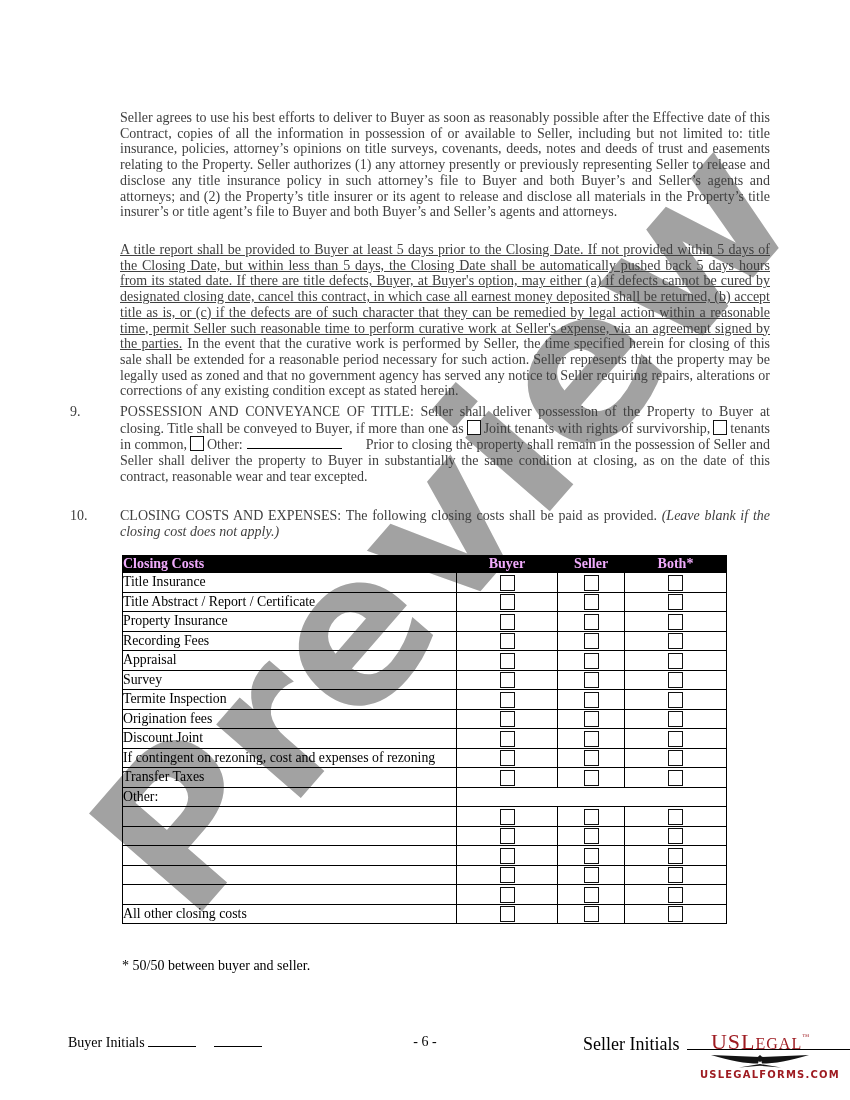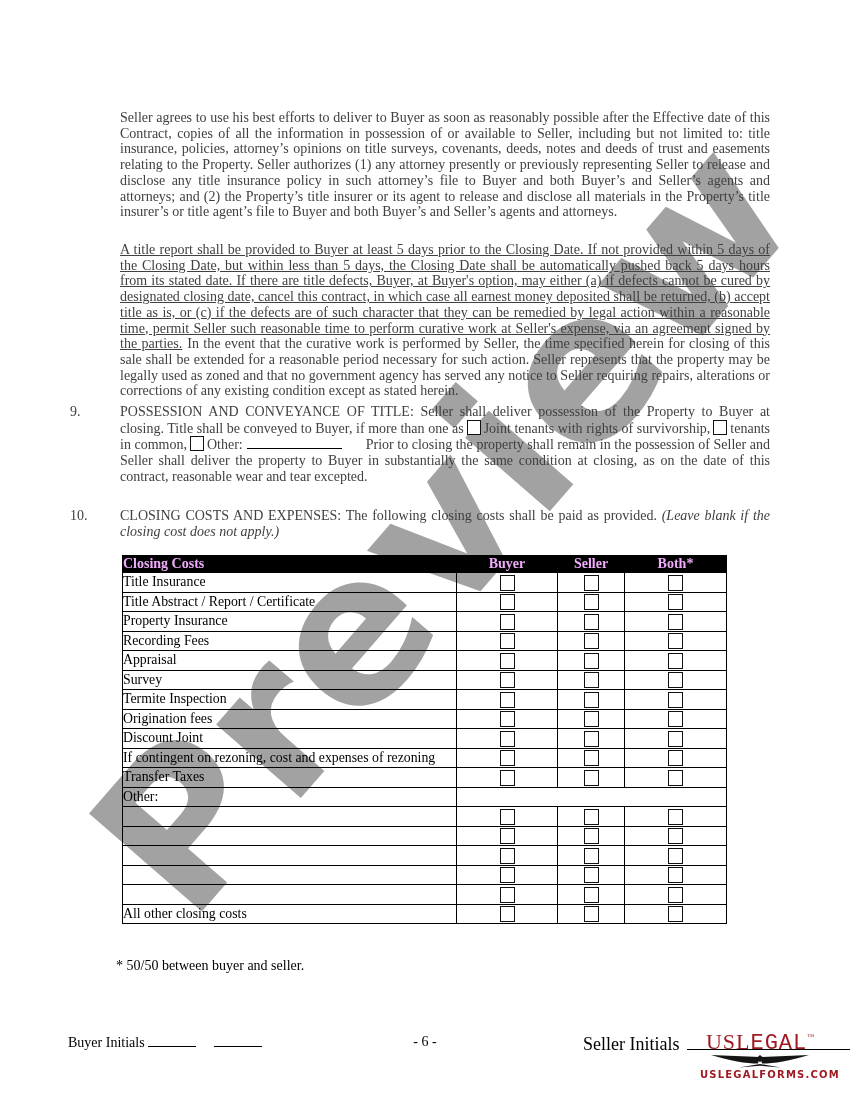--- a/index.html
+++ b/index.html
@@ -90,21 +90,21 @@
   td.label-cell { text-align: left; padding-left: 5px; }
   td.check-cell { text-align: center; }
   td.check-cell .checkbox {
     display: inline-block;
     width: 13px; height: 14px;
     border: 1.7px solid #111;
     background: #fff;
     vertical-align: middle;
   }
   .footnote {
-    position: absolute; left: 116px; top: 958px;
+    position: absolute; left: 122px; top: 958px;
     font-size: 14px; color: #000;
   }
 
   
   .footer { position: absolute; left: 0; top: 1026px; width: 850px; height: 60px; }
   .footer .buyer-group { position: absolute; left: 68px; top: 8px; font-size: 14px; }
   .footer .buyer-blank { width: 48px; }
   .footer .buyer-blank + .buyer-blank { margin-left: 14px; }
   .footer .page-num {
     position: absolute; left: 0; top: 8px; width: 100%;
@@ -117,21 +117,21 @@
     text-align: center; line-height: 1;
   }
   .logo .brand {
     font-family: "Liberation Serif", serif;
     color: #9e1b21;
     letter-spacing: 1px;
     line-height: 22px;
     white-space: nowrap;
   }
   .logo .brand-main { font-size: 22px; text-align: right; }
-  .logo .brand-rest { font-size: 22px; font-family: Liberation Mono, monospace; }
+  .logo .brand-rest { font-size: 16px; }
   .logo .tm { font-size: 7px; vertical-align: 10px; letter-spacing: 0; }
   .logo .wings { display: block; margin: 0 auto; margin-top: 0px; }
   .logo .site {
     display: block;
     margin-top: 2px;
     font-family: "DejaVu Sans", sans-serif;
     font-size: 10px;
     font-weight: bold;
     letter-spacing: 1.2px;
     color: #9e1b21;

